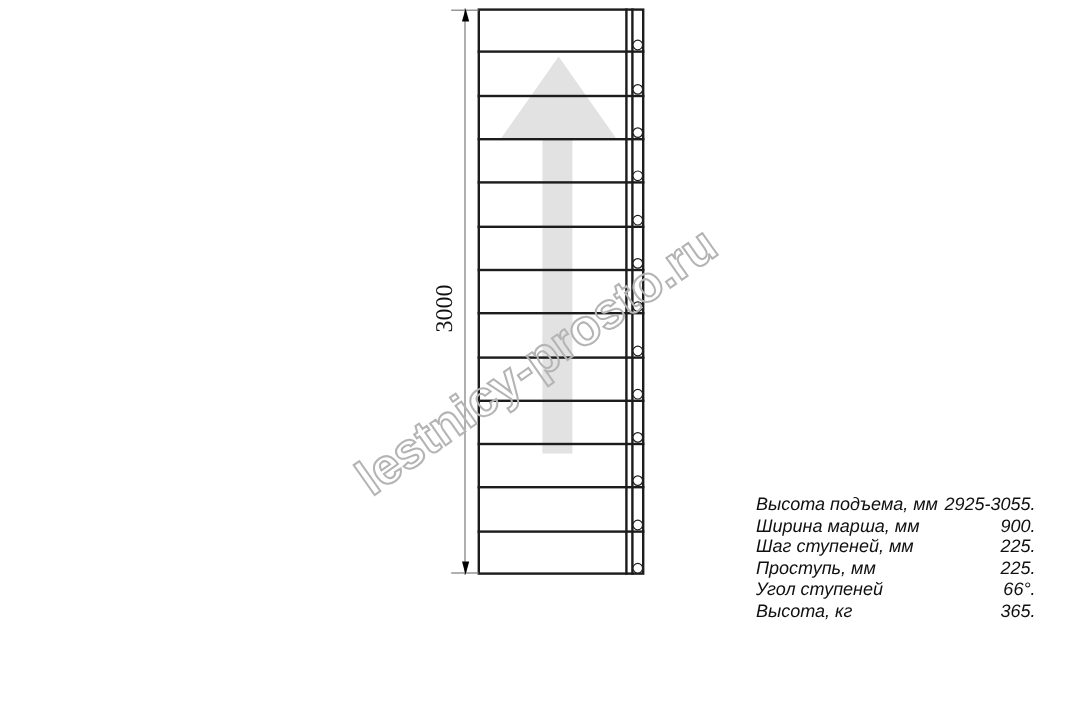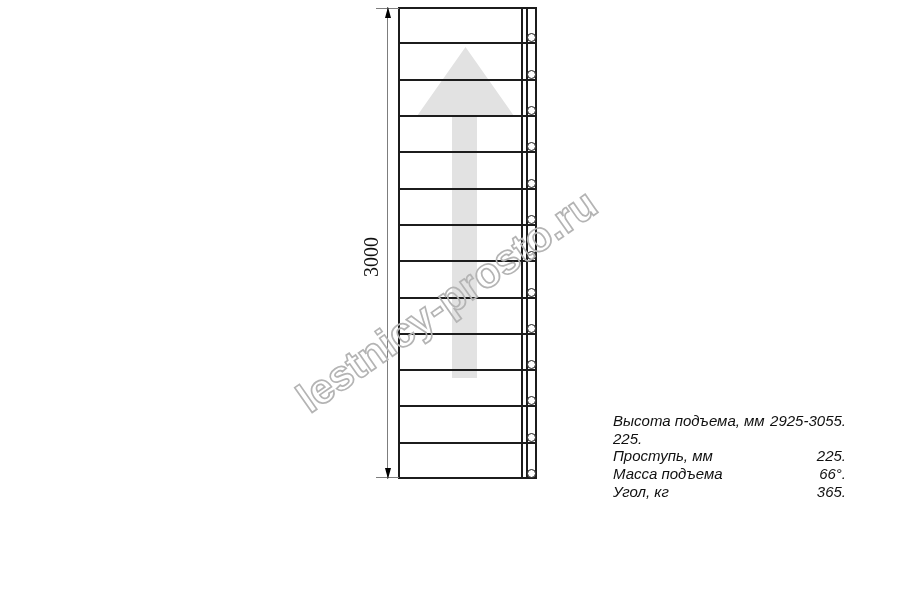--- a/index.html
+++ b/index.html
@@ -31,21 +31,21 @@
   .ext-line.top{top:8px;}
   .ext-line.bottom{top:477px;}
   .dim-arrowhead{position:absolute;left:384.5px;width:0;height:0;
     border-left:3px solid transparent;border-right:3px solid transparent;z-index:3;}
   .dim-arrowhead.up{top:7px;border-bottom:11px solid #000;}
   .dim-arrowhead.down{top:468px;border-top:11px solid #000;}
   .dim-label{position:absolute;left:371px;top:257px;transform:translate(-50%,-50%) rotate(-90deg);
     font:20px "Liberation Serif",serif;color:#111;white-space:nowrap;z-index:3;}
 
   
-  .specs{position:absolute;left:613px;top:412px;width:233px;z-index:5;
+  .specs{position:absolute;left:630px;top:412px;width:233px;z-index:5;
     font-family:"Liberation Sans",sans-serif;font-style:italic;font-size:15px;line-height:17.7px;color:#101010;}
   .spec-row{display:flex;justify-content:space-between;}
   .spec-label{white-space:nowrap;}
   .spec-value{white-space:nowrap;text-align:left;}
 
   
   .watermark{position:absolute;left:447px;top:301px;
     transform:translate(-50%,-50%) rotate(-35deg);
     font-family:"Liberation Sans",sans-serif;font-weight:bold;font-size:42px;
     color:transparent;-webkit-text-stroke:1.7px var(--wm);
@@ -97,31 +97,36 @@
   <div class="dim-arrowhead up"></div>
   <div class="dim-arrowhead down"></div>
   <div class="dim-label">3000</div>
 
   <div class="specs" id="specs">
       <div class="spec-row">
         <span class="spec-label">Высота подъема, мм</span>
         <span class="spec-value">2925-3055.</span>
       </div>
       <div class="spec-row">
+        <span class="spec-label">Ширина марша, мм</span>
+        <span class="spec-value">900.</span>
+      </div>
+      <div class="spec-row">
+        <span class="spec-label">Шаг ступеней, мм</span>
         <span class="spec-value">225.</span>
       </div>
       <div class="spec-row">
         <span class="spec-label">Проступь, мм</span>
         <span class="spec-value">225.</span>
       </div>
       <div class="spec-row">
-        <span class="spec-label">Масса подъема</span>
+        <span class="spec-label">Угол ступеней</span>
         <span class="spec-value">66°.</span>
       </div>
       <div class="spec-row">
-        <span class="spec-label">Угол, кг</span>
+        <span class="spec-label">Высота, кг</span>
         <span class="spec-value">365.</span>
       </div>
     </div>
 
   <div class="watermark">lestnicy-prosto.ru</div>
 
 </div>
 
 </body></html>

